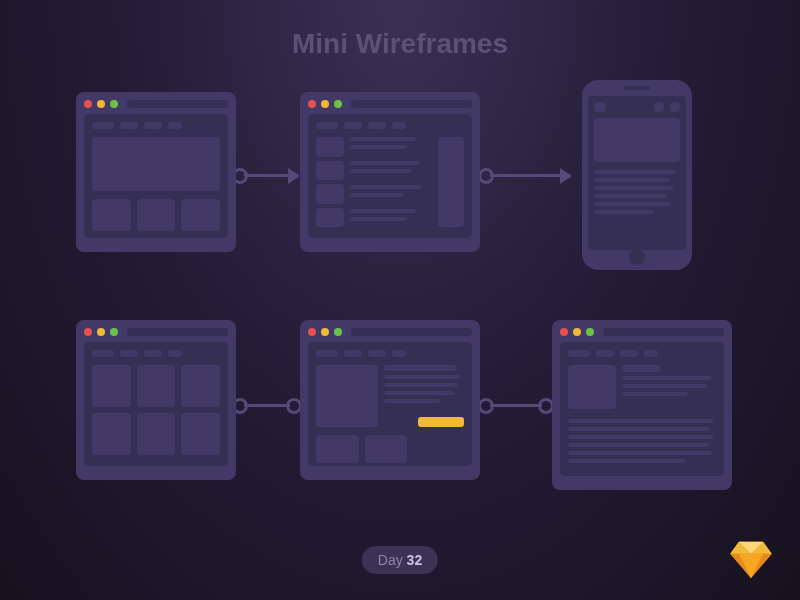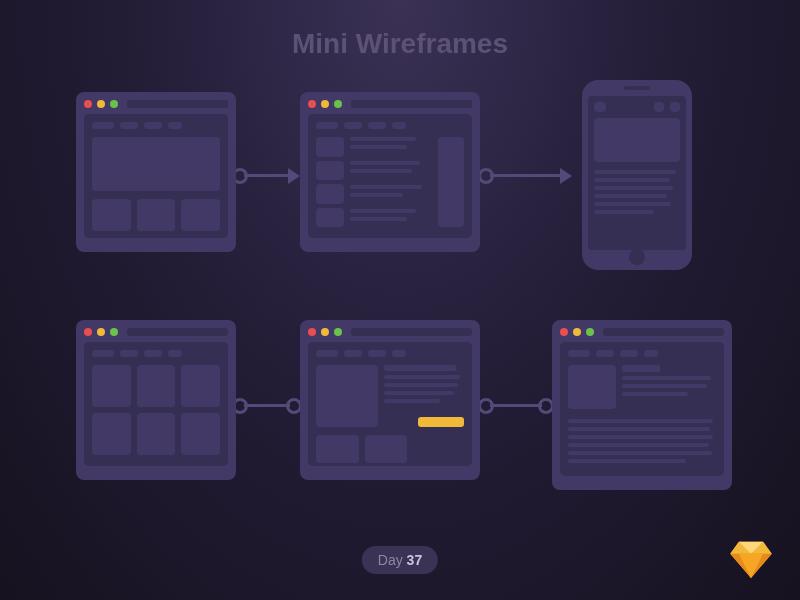--- a/index.html
+++ b/index.html
@@ -321,21 +321,21 @@
         <div class="line" style="width:97%;"></div>
         <div class="line" style="width:80%;"></div>
       </div>
     </div>
   </div>
 
 </div>
 
 <div class="day-pill">
   <span>Day</span>
-  <span class="num">37</span>
+  <span class="num">32</span>
 </div>
 
 <svg class="sketch-logo" viewBox="0 0 48 44">
   <polygon points="10,2 38,2 48,16 24,44 0,16" fill="#f6a623"></polygon>
   <polygon points="10,2 24,16 0,16" fill="#f0b93a"></polygon>
   <polygon points="38,2 48,16 24,16" fill="#f0b93a"></polygon>
   <polygon points="10,2 38,2 24,16" fill="#ffd679"></polygon>
   <polygon points="0,16 24,16 24,44" fill="#e8891c"></polygon>
   <polygon points="48,16 24,16 24,44" fill="#e8891c"></polygon>
   <polygon points="24,16 24,44 24,16" fill="#f6a623"></polygon>

